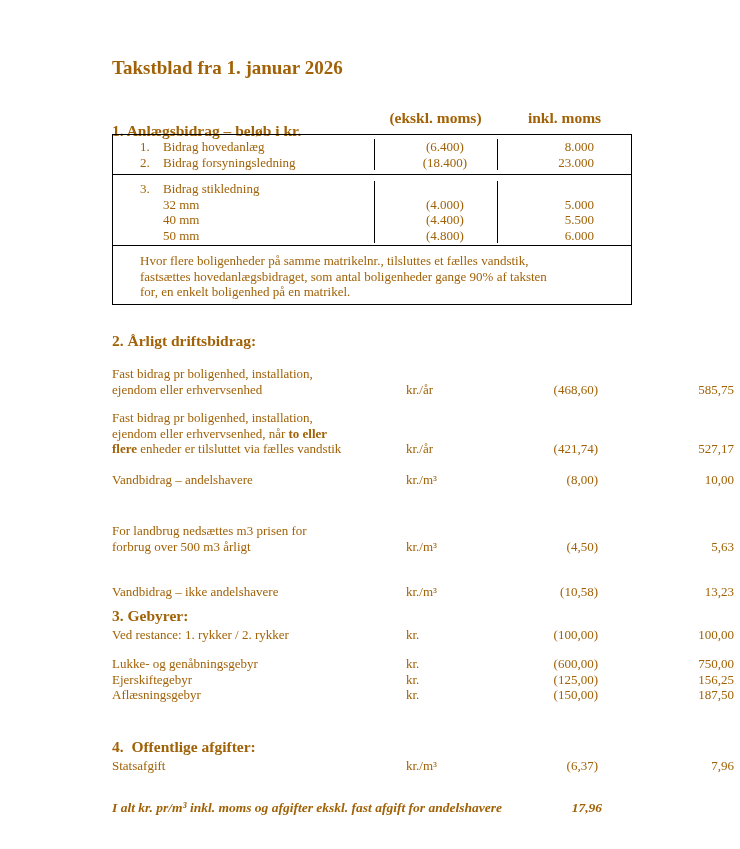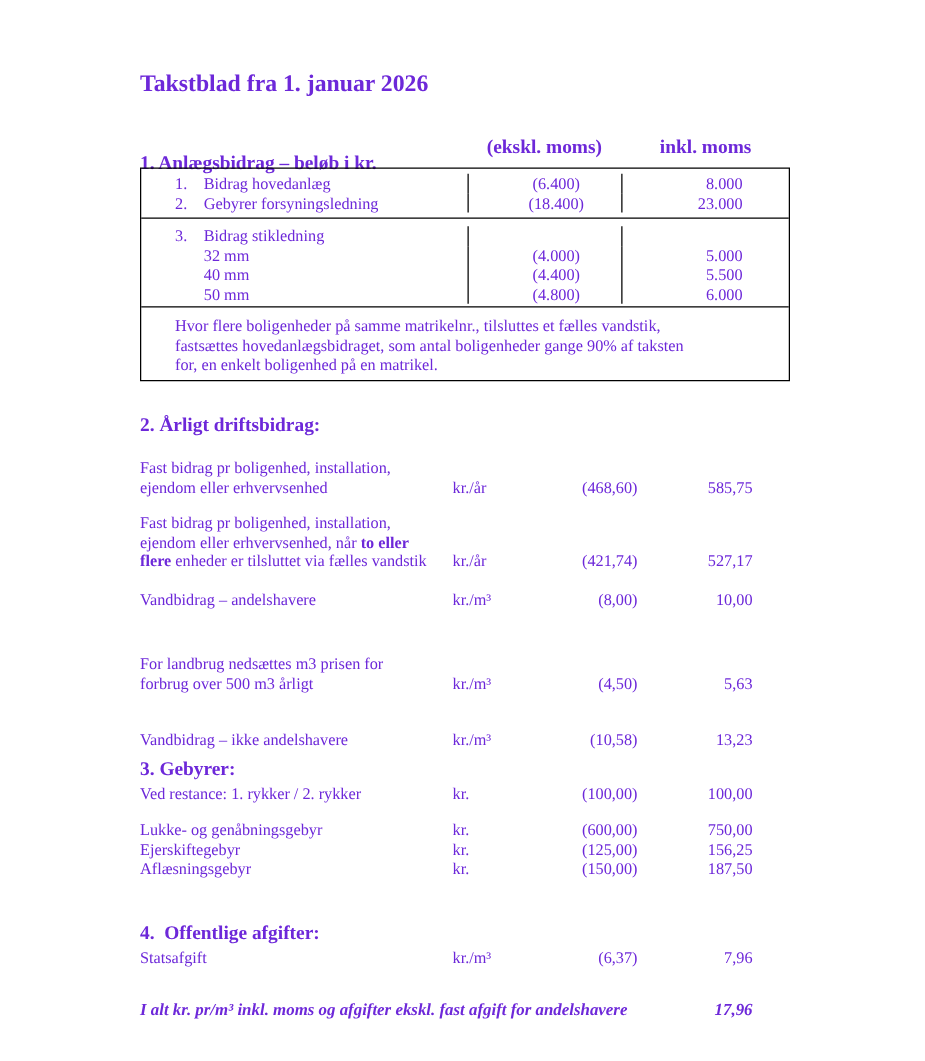--- a/index.html
+++ b/index.html
@@ -2,21 +2,21 @@
 <html><head>
 <meta charset="utf-8">
 <style>
   html, body { margin: 0; padding: 0; background: #ffffff; }
   .page {
     position: relative;
     width: 740px;
     height: 849px;
     background: #ffffff;
     font-family: "Liberation Serif", serif;
-    color: #6d28d9;
+    color: #a16207;
     overflow: hidden;
   }
 
   
   .title {
     position: absolute;
     left: 112px;
     top: 57px;
     font-size: 19px;
     font-weight: bold;
@@ -74,20 +74,21 @@
   .sec-heading {
     font-weight: bold;
     font-size: 15.5px;
     line-height: 19px;
     white-space: pre;
   }
   .drow {
     display: grid;
     grid-template-columns: 250px 56px 92px 92px;
     align-items: end;
+    gap: 44px;
   }
   .cl { white-space: pre; }
   .cu { white-space: pre; }
   .ce, .ci { text-align: right; white-space: pre; }
 
   .mt16 { margin-top: 16px; }
   .mt13 { margin-top: 13px; }
   .mt15 { margin-top: 15px; }
   .mt18 { margin-top: 36px; }
   .mt30 { margin-top: 30px; }
@@ -128,21 +129,21 @@
         <div class="tc-label">
           <span class="tnum">1.</span>
           <span>Bidrag hovedanlæg</span>
         </div>
         <div class="tc-excl">(6.400)</div>
         <div class="tc-incl">8.000</div>
       </div>
       <div class="trow">
         <div class="tc-label">
           <span class="tnum">2.</span>
-          <span>Gebyrer forsyningsledning</span>
+          <span>Bidrag forsyningsledning</span>
         </div>
         <div class="tc-excl">(18.400)</div>
         <div class="tc-incl">23.000</div>
       </div>
     </div>
 
     <div class="tgroup tg2">
       <div class="trow">
         <div class="tc-label">
           <span class="tnum">3.</span>

